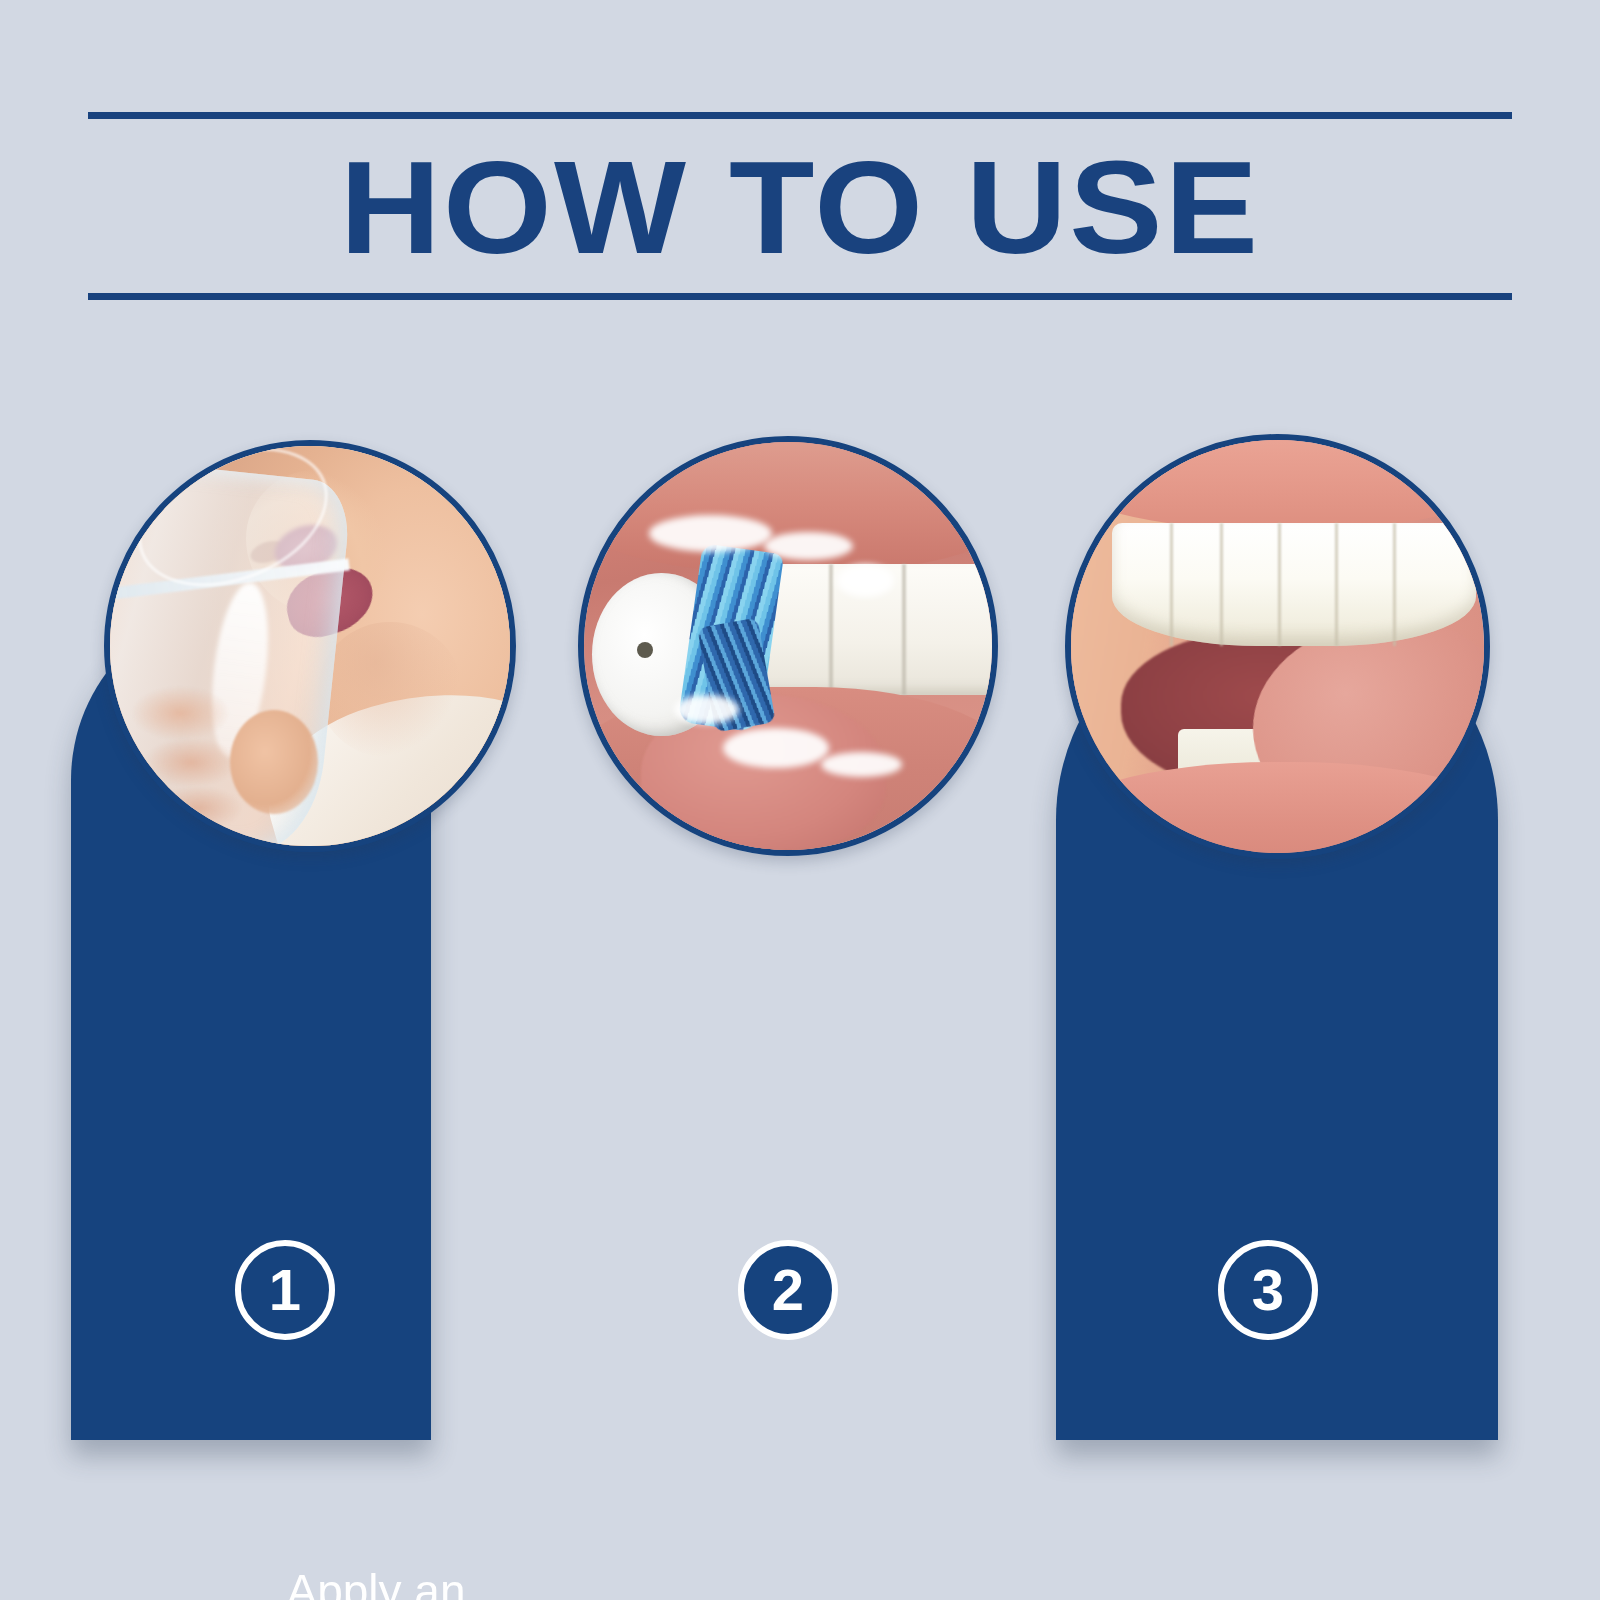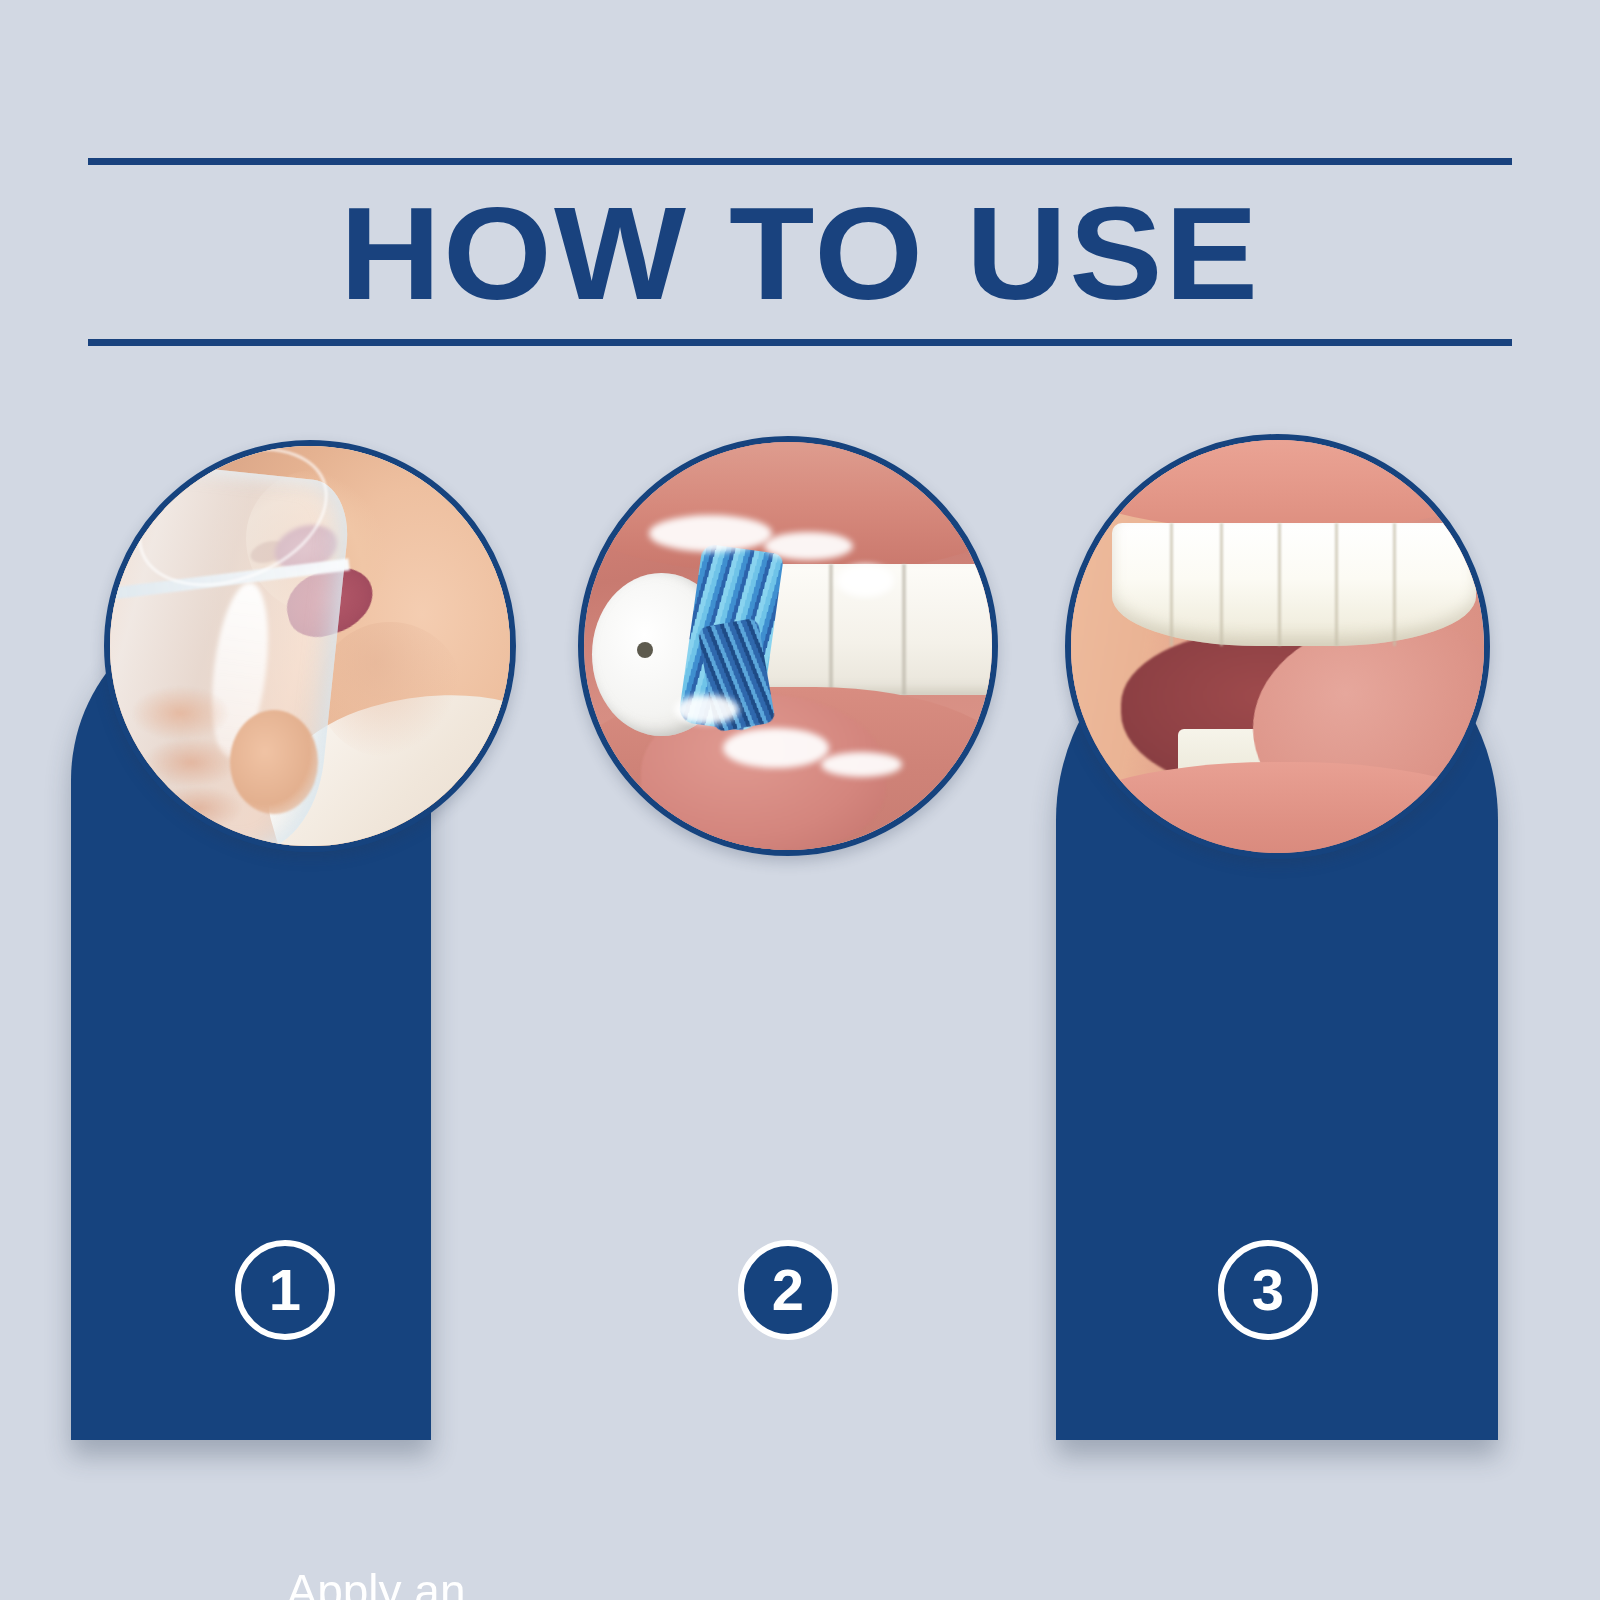--- a/index.html
+++ b/index.html
@@ -7,21 +7,21 @@
     width:1600px;height:1600px;
     background:#d2d8e3;
     font-family:"Liberation Sans", sans-serif;
     overflow:hidden;
     position:relative;
   }
 
   
   #header{
     position:absolute;
-    left:88px; top:112px; width:1424px;margin-top:46px;
+    left:88px; top:112px; width:1424px;
   }
   .rule{
     height:7px;
     background:#19427e;
     width:100%;
   }
   #title{
     text-align:center;
     color:#19427e;
     font-size:132px;

